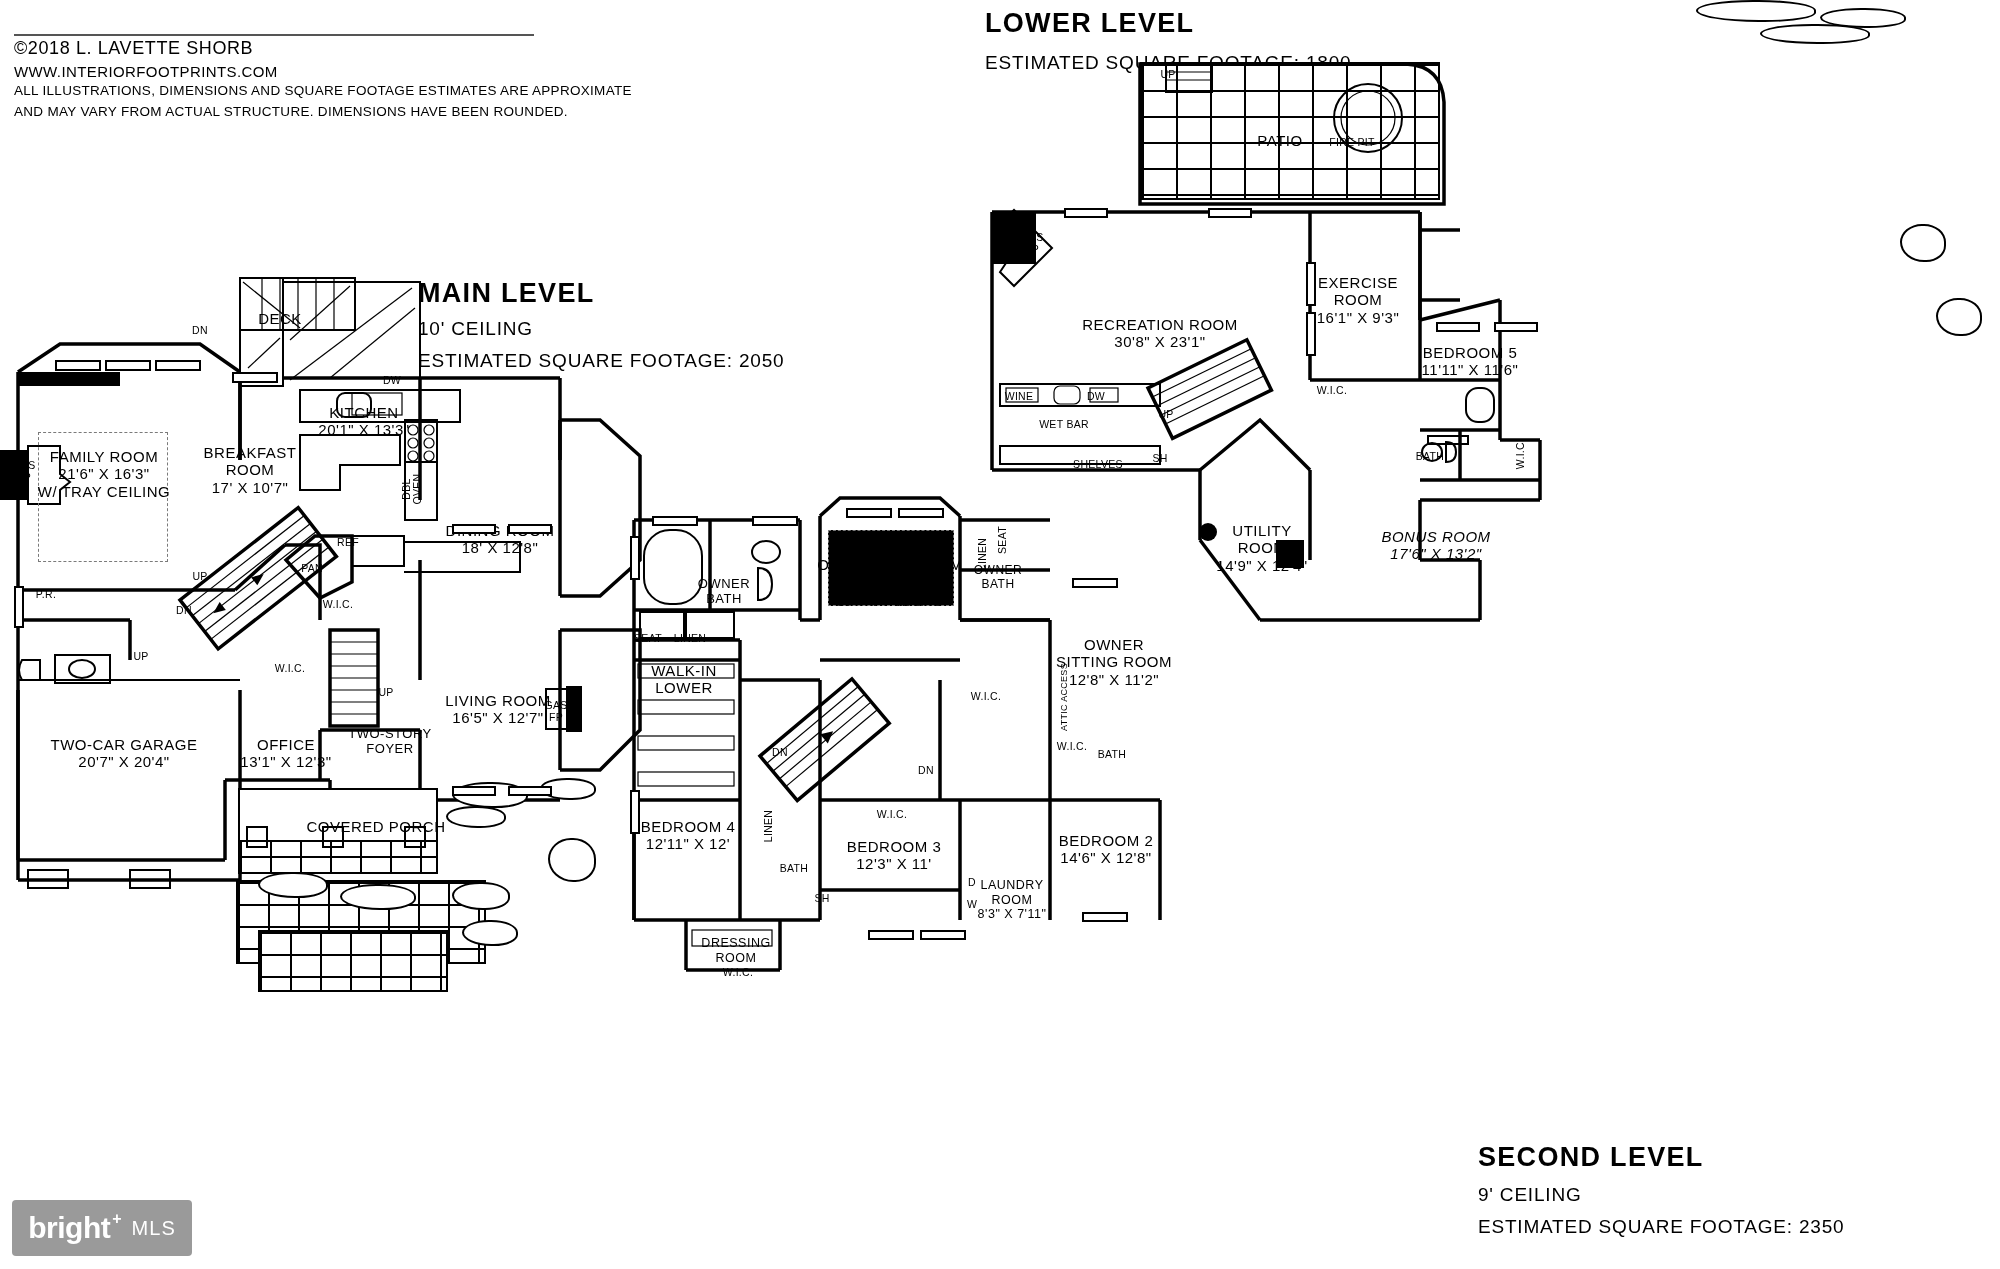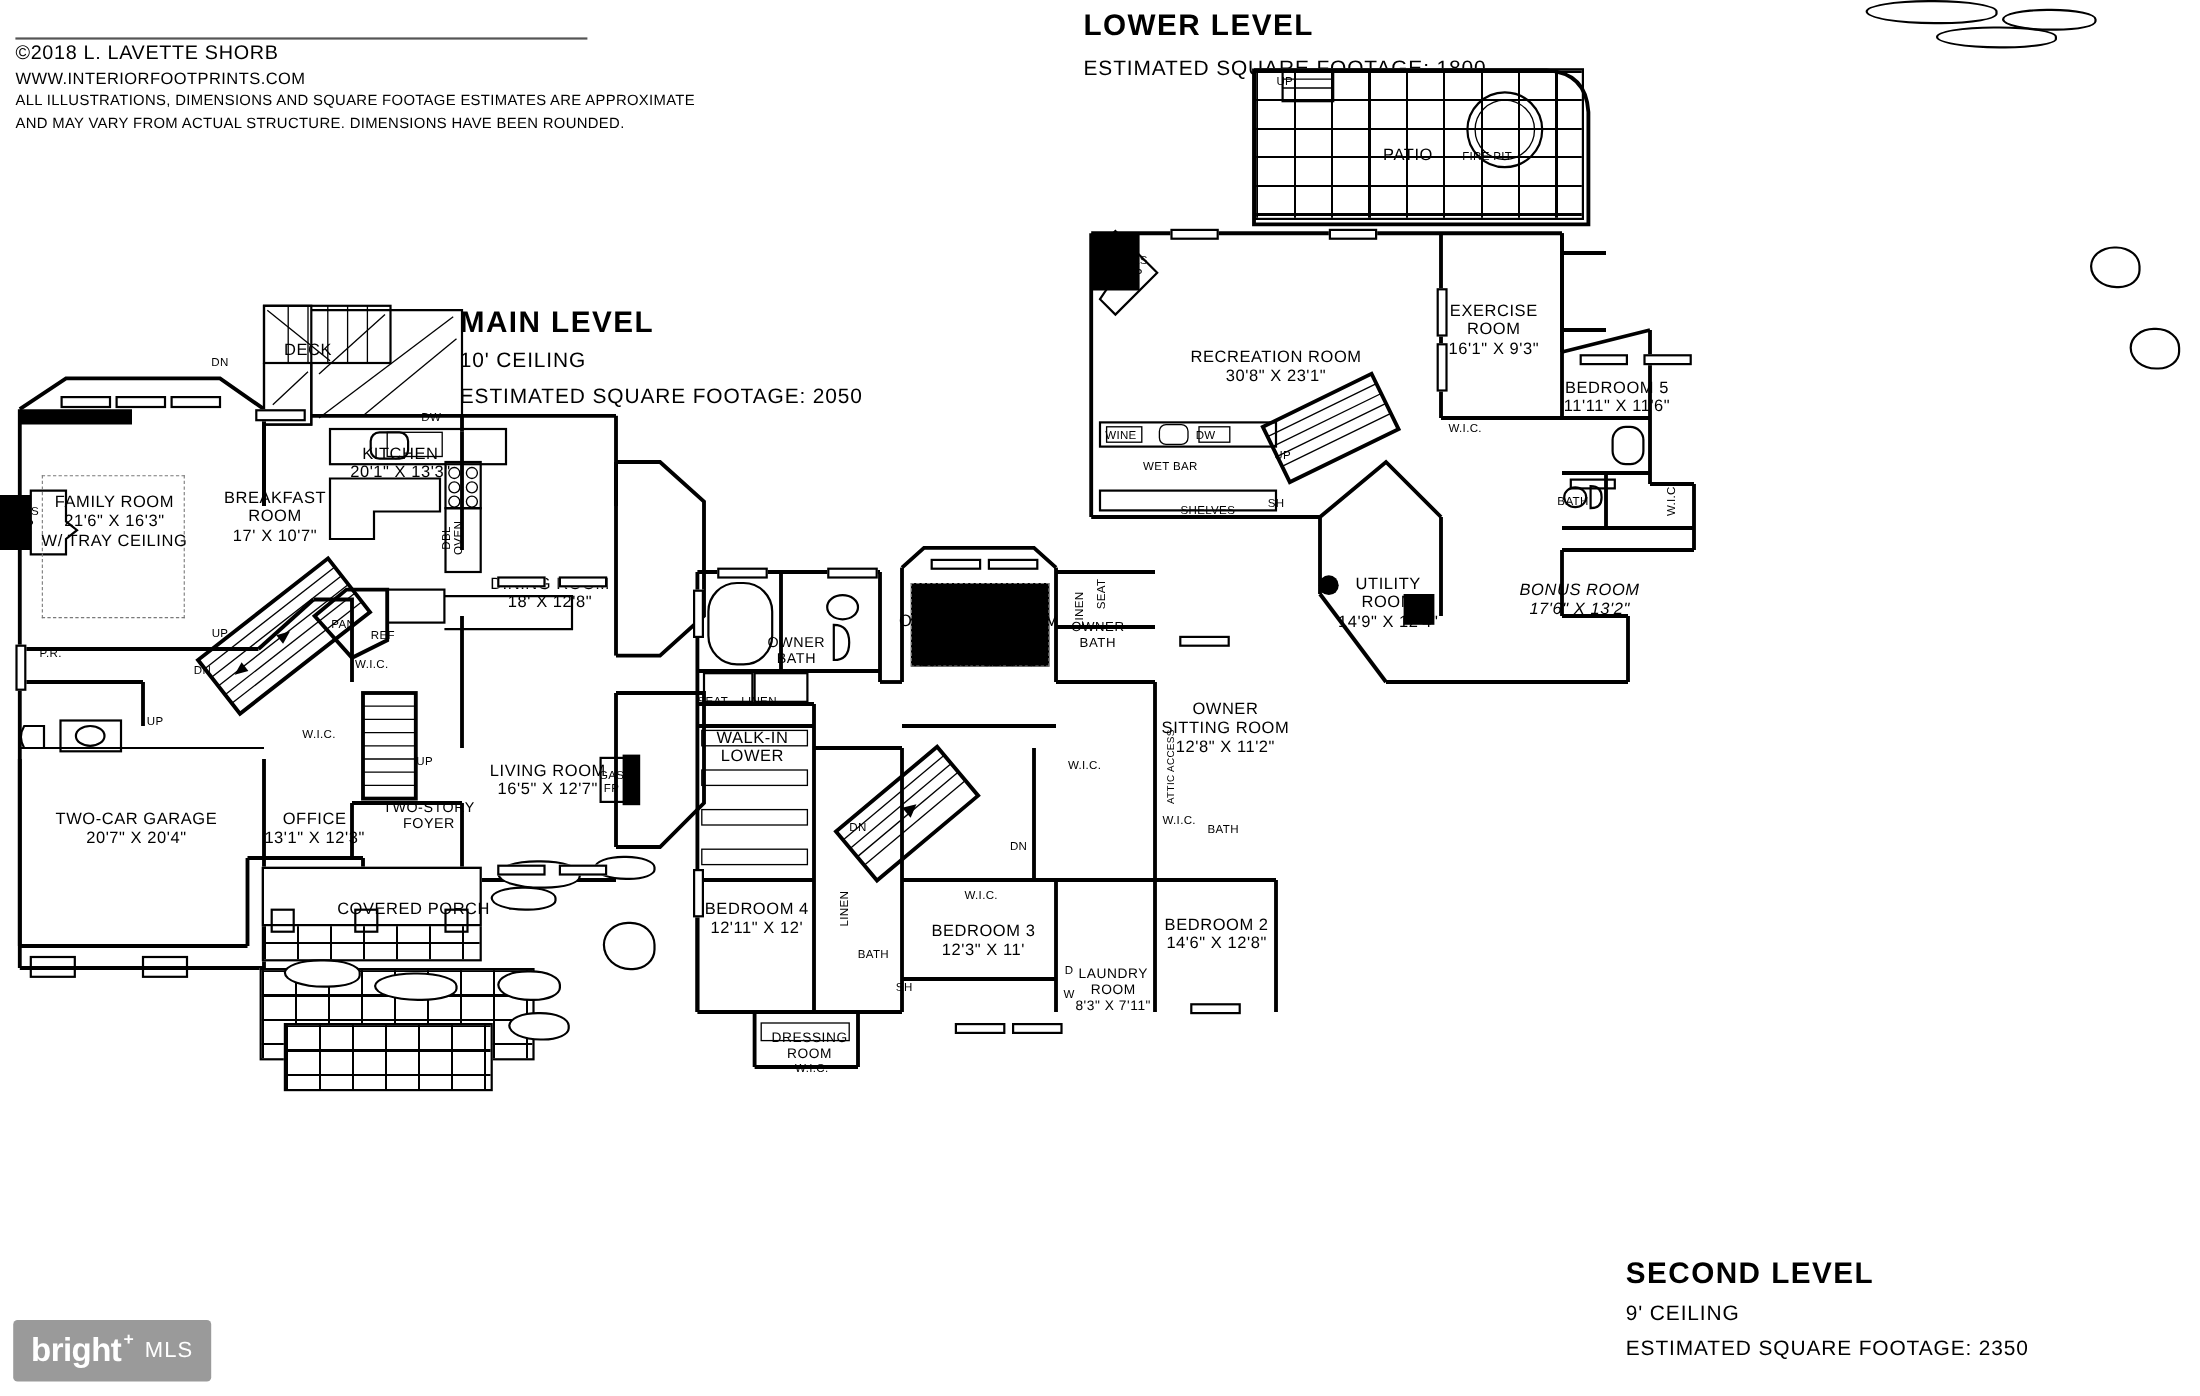--- a/index.html
+++ b/index.html
@@ -284,21 +284,21 @@
   <div class="rlabel" style="left:280px; top:310px;">
     <span class="n">DECK</span>
   </div>
   <div class="rlabel" style="left:376px; top:818px;">
     <span class="n">COVERED PORCH</span>
   </div>
 
   <div class="small" style="left:24px; top:460px; line-height:1.1;">GAS<br>FP</div>
   <div class="small" style="left:46px; top:588px;">P.R.</div>
   <div class="small" style="left:312px; top:562px;">PAN</div>
-  <div class="small" style="left:348px; top:572px;">REF</div>
+  <div class="small" style="left:348px; top:536px;">REF</div>
   <div class="small" style="left:338px; top:598px;">W.I.C.</div>
   <div class="small" style="left:290px; top:662px;">W.I.C.</div>
   <div class="small" style="left:392px; top:374px;">DW</div>
   <div class="small vert" style="left:412px; top:478px; line-height:1.05;">DBL<br>OVEN</div>
   <div class="small" style="left:200px; top:570px;">UP</div>
   <div class="small" style="left:184px; top:604px;">DN</div>
   <div class="small" style="left:141px; top:650px;">UP</div>
   <div class="small" style="left:386px; top:686px;">UP</div>
   <div class="small" style="left:200px; top:324px;">DN</div>
   <div class="small" style="left:14px; top:465px;"></div>

